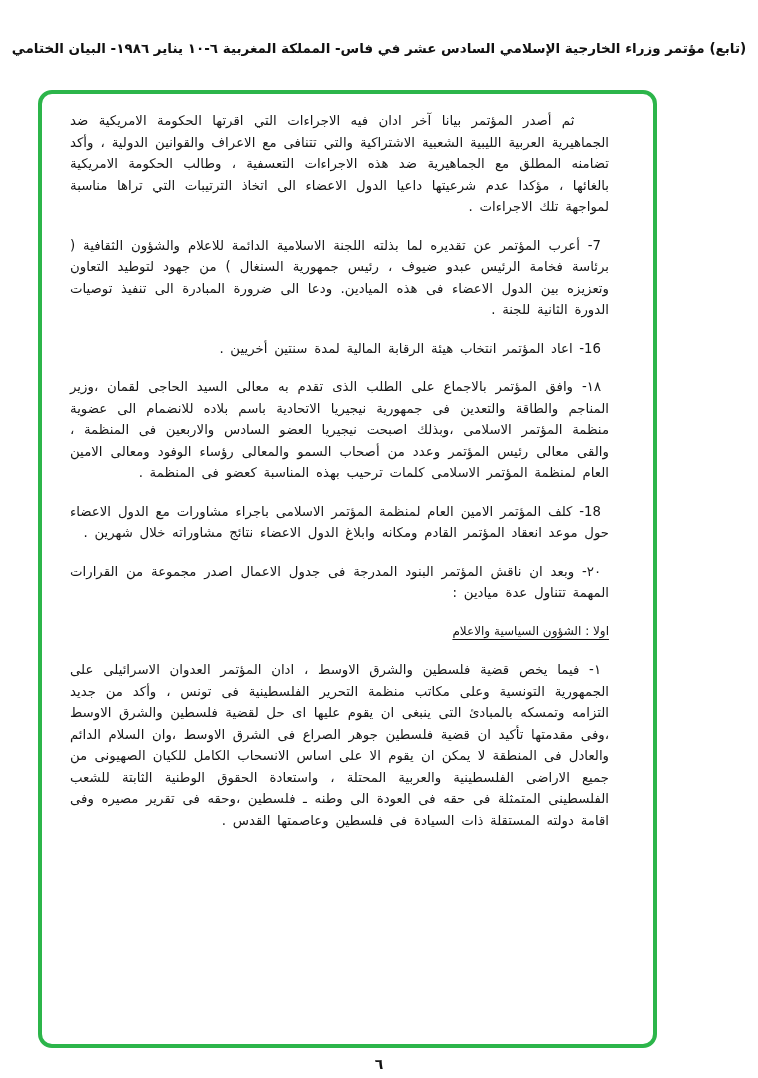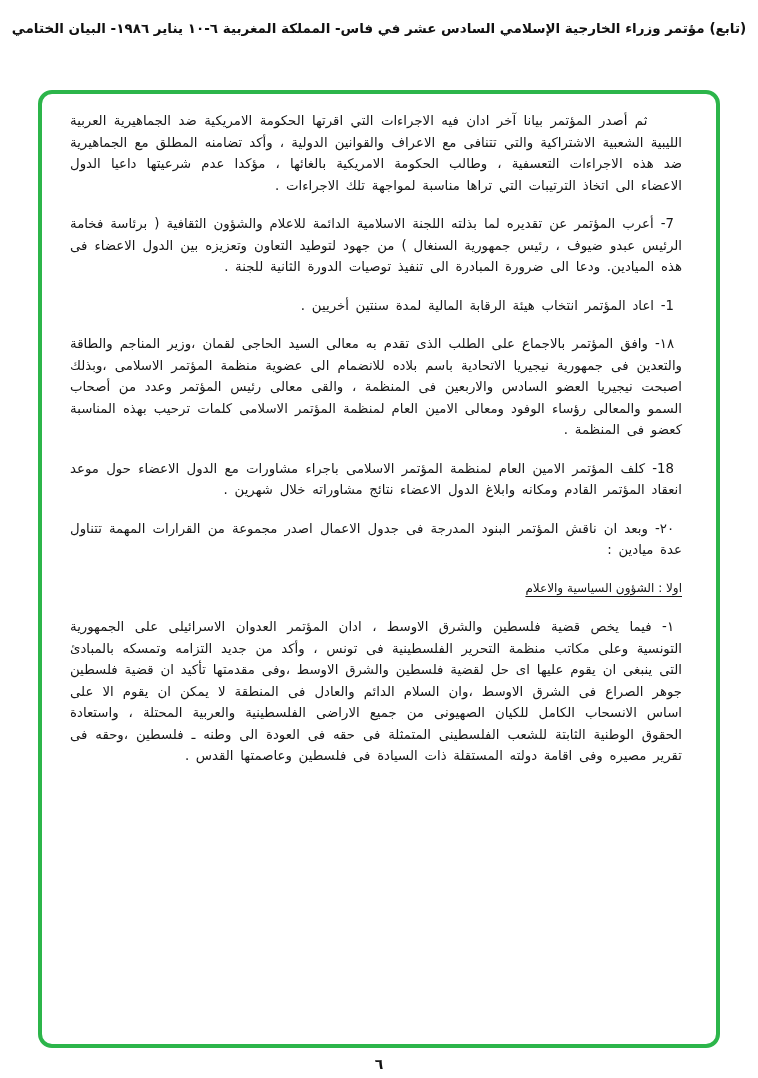--- a/index.html
+++ b/index.html
@@ -12,45 +12,45 @@
     color: #141414;
   }
   .page {
     width: 758px;
     height: 1078px;
     position: relative;
     background: #ffffff;
     overflow: hidden;
   }
   .doc-header {
-    padding-top: 20px;
+    padding-top: 40px;
     text-align: center;
     direction: rtl;
   }
   .doc-title {
     font-size: 13.5px;
     font-weight: bold;
     letter-spacing: 0;
     color: #111111;
   }
   .doc-source {
     margin-top: 9px;
     font-size: 10.5px;
     font-weight: bold;
     color: #222222;
   }
   .green-box {
     position: absolute;
     left: 38px;
     top: 90px;
-    width: 682px;
+    width: 619px;
     height: 958px;
     border: 4px solid var(--border-green, #2cb54a);
     border-radius: 14px;
-    padding: 16px 34px 8px 28px;
+    padding: 16px 44px 8px 28px;
     direction: rtl;
     overflow: hidden;
     background: #ffffff;
   }
   .para {
     font-size: 13.3px;
     line-height: 21.5px;
     text-align: justify;
     word-spacing: 2.5px;
     margin-bottom: 17px;
@@ -86,21 +86,21 @@
 
   <header class="doc-header">
     <div class="doc-title">(تابع) مؤتمر وزراء الخارجية الإسلامي السادس عشر في فاس- المملكة المغربية ٦-١٠ يناير ١٩٨٦- البيان الختامي</div>
   </header>
 
   <div class="green-box">
     <p class="para indent">ثم أصدر المؤتمر بيانا آخر ادان فيه الاجراءات التي اقرتها الحكومة الامريكية ضد الجماهيرية العربية الليبية الشعبية الاشتراكية والتي تتنافى مع الاعراف والقوانين الدولية ، وأكد تضامنه المطلق مع الجماهيرية ضد هذه الاجراءات التعسفية ، وطالب الحكومة الامريكية بالغائها ، مؤكدا عدم شرعيتها داعيا الدول الاعضاء الى اتخاذ الترتيبات التي تراها مناسبة لمواجهة تلك الاجراءات .</p>
 
     <p class="para num-indent">7- أعرب المؤتمر عن تقديره لما بذلته اللجنة الاسلامية الدائمة للاعلام والشؤون الثقافية ( برئاسة فخامة الرئيس عبدو ضيوف ، رئيس جمهورية السنغال ) من جهود لتوطيد التعاون وتعزيزه بين الدول الاعضاء فى هذه الميادين. ودعا الى ضرورة المبادرة الى تنفيذ توصيات الدورة الثانية للجنة .</p>
 
-    <p class="para num-indent">1- اعاد المؤتمر انتخاب هيئة الرقابة المالية لمدة سنتين أخريين .</p>
+    <p class="para num-indent">16- اعاد المؤتمر انتخاب هيئة الرقابة المالية لمدة سنتين أخريين .</p>
 
     <p class="para num-indent">١٨- وافق المؤتمر بالاجماع على الطلب الذى تقدم به معالى السيد الحاجى لقمان ،وزير المناجم والطاقة والتعدين فى جمهورية نيجيريا الاتحادية باسم بلاده للانضمام الى عضوية منظمة المؤتمر الاسلامى ،وبذلك اصبحت نيجيريا العضو السادس والاربعين فى المنظمة ، والقى معالى رئيس المؤتمر وعدد من أصحاب السمو والمعالى رؤساء الوفود ومعالى الامين العام لمنظمة المؤتمر الاسلامى كلمات ترحيب بهذه المناسبة كعضو فى المنظمة .</p>
 
     <p class="para num-indent">18- كلف المؤتمر الامين العام لمنظمة المؤتمر الاسلامى باجراء مشاورات مع الدول الاعضاء حول موعد انعقاد المؤتمر القادم ومكانه وابلاغ الدول الاعضاء نتائج مشاوراته خلال شهرين .</p>
 
     <p class="para num-indent">٢٠- وبعد ان ناقش المؤتمر البنود المدرجة فى جدول الاعمال اصدر مجموعة من القرارات المهمة تتناول عدة ميادين :</p>
 
     <p class="section-heading"><span class="underlined">اولا : الشؤون السياسية والاعلام</span></p>
 
     <p class="para num-indent">١- فيما يخص قضية فلسطين والشرق الاوسط ، ادان المؤتمر العدوان الاسرائيلى على الجمهورية التونسية وعلى مكاتب منظمة التحرير الفلسطينية فى تونس ، وأكد من جديد التزامه وتمسكه بالمبادئ التى ينبغى ان يقوم عليها اى حل لقضية فلسطين والشرق الاوسط ،وفى مقدمتها تأكيد ان قضية فلسطين جوهر الصراع فى الشرق الاوسط ،وان السلام الدائم والعادل فى المنطقة لا يمكن ان يقوم الا على اساس الانسحاب الكامل للكيان الصهيونى من جميع الاراضى الفلسطينية والعربية المحتلة ، واستعادة الحقوق الوطنية الثابتة للشعب الفلسطينى المتمثلة فى حقه فى العودة الى وطنه ـ فلسطين ،وحقه فى تقرير مصيره وفى اقامة دولته المستقلة ذات السيادة فى فلسطين وعاصمتها القدس .</p>

